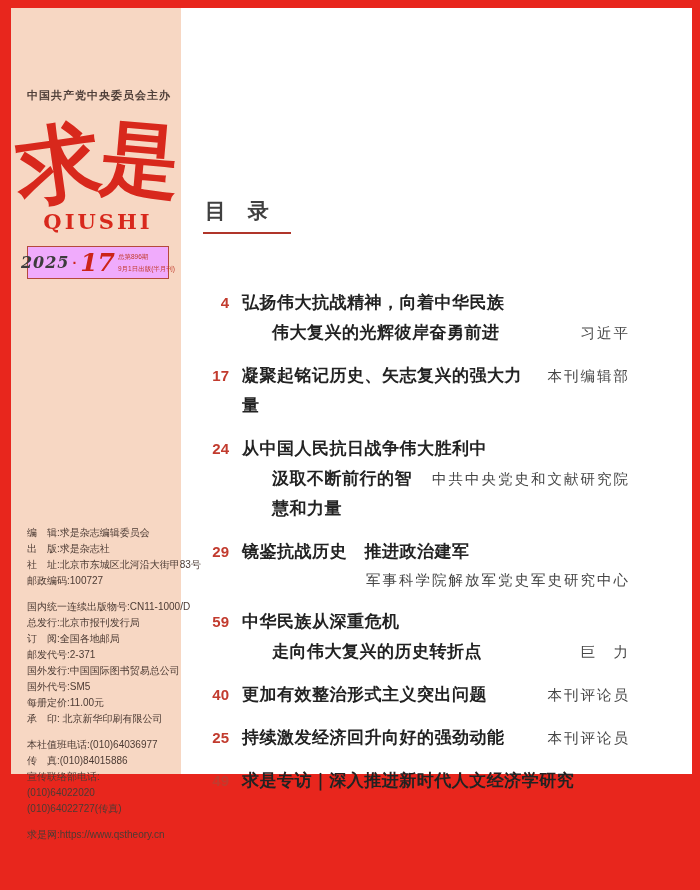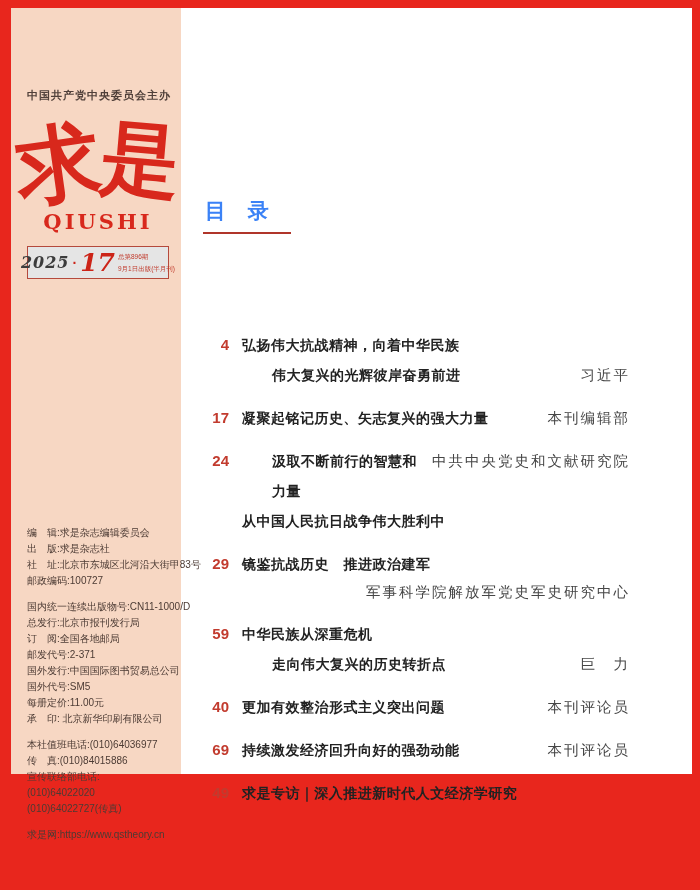--- a/index.html
+++ b/index.html
@@ -37,21 +37,21 @@
     font-size:80px; line-height:88px; display:inline-block;
     transform:rotate(5deg) translateY(-4px);
   }
   .logo-latin {
     margin-top:2px; text-align:center; color:#d8281c;
     font-family:"DejaVu Serif", serif; font-weight:bold;
     font-size:21px; letter-spacing:3px;
   }
   .issue-box {
     margin:12px auto 0; width:142px; min-height:32px;
-    border:1px solid #b5493c; background:#e5e5e5;
+    border:1px solid #b5493c; background:#f0abfc;
     display:flex; align-items:center; justify-content:center;
     gap:3px; padding:3px 4px;
   }
   .issue-year {
     font-family:"DejaVu Serif", serif; font-style:italic; font-weight:bold;
     font-size:16px; color:#3c3c3c; letter-spacing:1px;
   }
   .issue-dot { color:#cc2418; font-weight:bold; font-size:14px; }
   .issue-no {
     font-family:"DejaVu Serif", serif; font-style:italic; font-weight:bold;
@@ -64,41 +64,41 @@
   .pub-info { margin-top:246px; }
   .info-group { margin-bottom:10px; }
   .info-line {
     font-size:10px; color:#4c3b34; line-height:16px; white-space:nowrap;
   }
 
   
   .main { flex:1; padding:189px 62px 0 22px; }
   .toc-heading {
     display:inline-block;
-    font-size:21px; font-weight:bold; color:#3b82f6;
+    font-size:21px; font-weight:bold; color:#404040;
     letter-spacing:8px;
     border-bottom:2px solid #b0352a;
     padding:0 14px 7px 2px;
-    margin-bottom:96px;
+    margin-bottom:54px;
   }
   .toc-list {}
   .toc-entry { display:flex; margin-bottom:13px; }
   .toc-entry.section-break { margin-top:10px; }
   .page-num {
     width:26px; flex-shrink:0; text-align:right;
     color:#c23b2e; font-size:15px; font-weight:bold;
     line-height:30px;
   }
   .entry-body { flex:1; margin-left:13px; }
   .title-line {
     display:flex; justify-content:space-between; align-items:baseline;
     line-height:30px;
   }
   .title-text {
-    font-size:14px; font-weight:bold; color:#222222; letter-spacing:0.5px;
+    font-size:17px; font-weight:bold; color:#222222; letter-spacing:0.5px;
   }
   .title-line.indent .title-text { padding-left:30px; }
   .author {
     font-family:"Liberation Serif", serif;
     font-size:14.5px; color:#464646; letter-spacing:2px;
     white-space:nowrap; margin-left:14px;
   }
   .author-line { text-align:right; line-height:27px; margin-left:0; }
 </style>
 </head>
@@ -178,27 +178,27 @@
           <div class="entry-body">
             <div class="title-line">
               <span class="title-text">凝聚起铭记历史、矢志复兴的强大力量</span>
               <span class="author">本刊编辑部</span>
             </div>
           </div>
         </div>
         <div class="toc-entry">
           <div class="page-num">24</div>
           <div class="entry-body">
+            <div class="title-line">
+              <span class="title-text">从中国人民抗日战争伟大胜利中</span>
+            </div>
             <div class="title-line indent">
               <span class="title-text">汲取不断前行的智慧和力量</span>
               <span class="author">中共中央党史和文献研究院</span>
             </div>
-            <div class="title-line">
-              <span class="title-text">从中国人民抗日战争伟大胜利中</span>
-            </div>
           </div>
         </div>
         <div class="toc-entry">
           <div class="page-num">29</div>
           <div class="entry-body">
             <div class="title-line">
               <span class="title-text">镜鉴抗战历史　推进政治建军</span>
             </div>
             <div class="author author-line">军事科学院解放军党史军史研究中心</div>
           </div>
@@ -218,21 +218,21 @@
         <div class="toc-entry section-break">
           <div class="page-num">40</div>
           <div class="entry-body">
             <div class="title-line">
               <span class="title-text">更加有效整治形式主义突出问题</span>
               <span class="author">本刊评论员</span>
             </div>
           </div>
         </div>
         <div class="toc-entry">
-          <div class="page-num">69</div>
+          <div class="page-num">25</div>
           <div class="entry-body">
             <div class="title-line">
               <span class="title-text">持续激发经济回升向好的强劲动能</span>
               <span class="author">本刊评论员</span>
             </div>
           </div>
         </div>
         <div class="toc-entry">
           <div class="page-num">49</div>
           <div class="entry-body">

